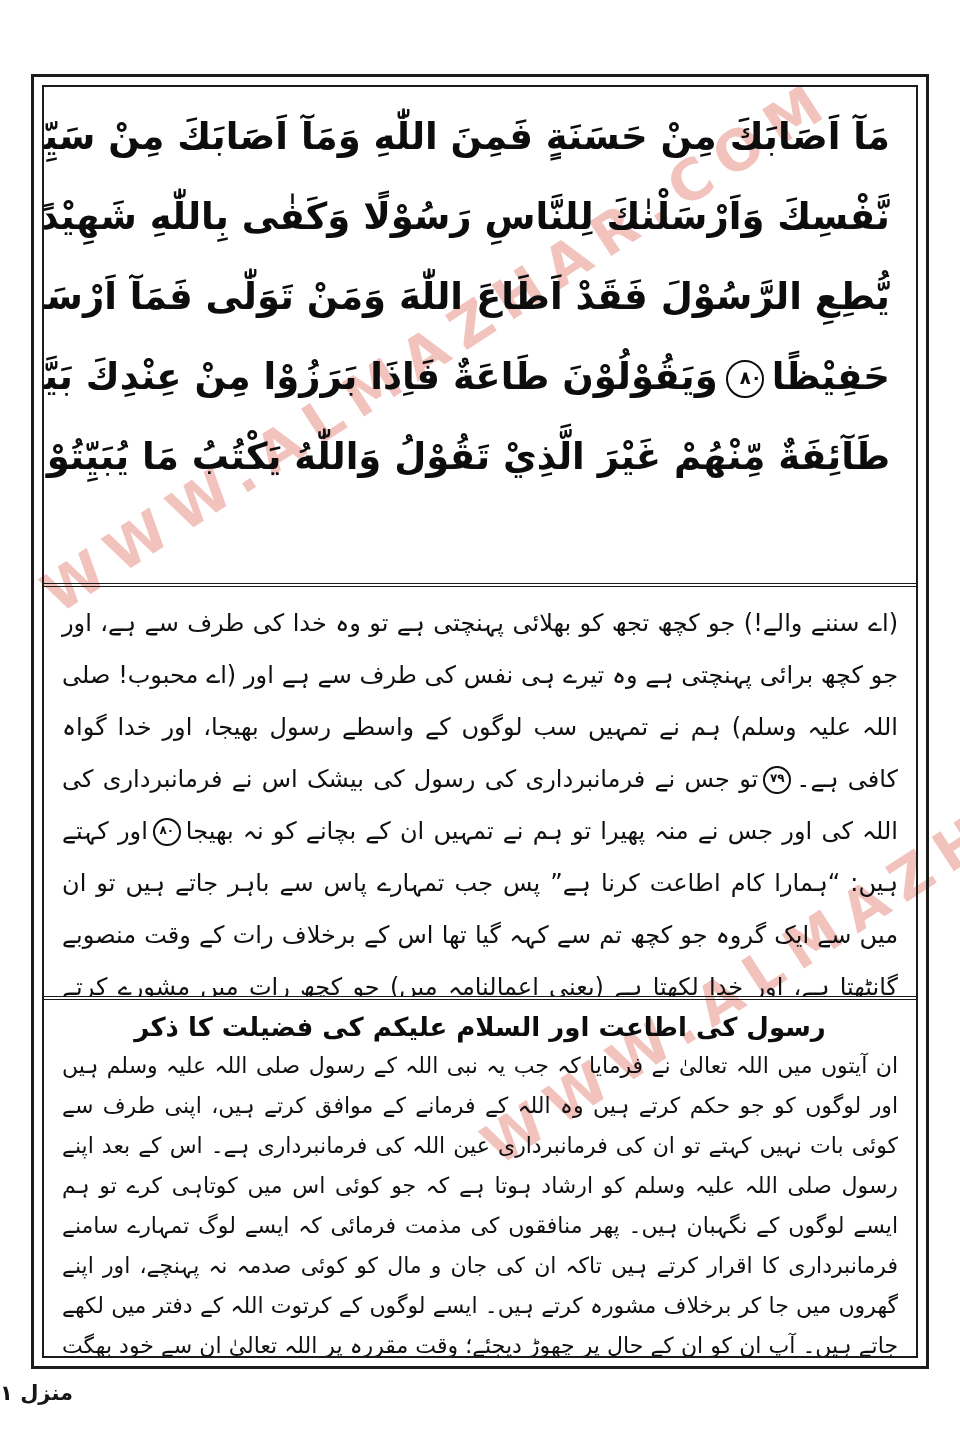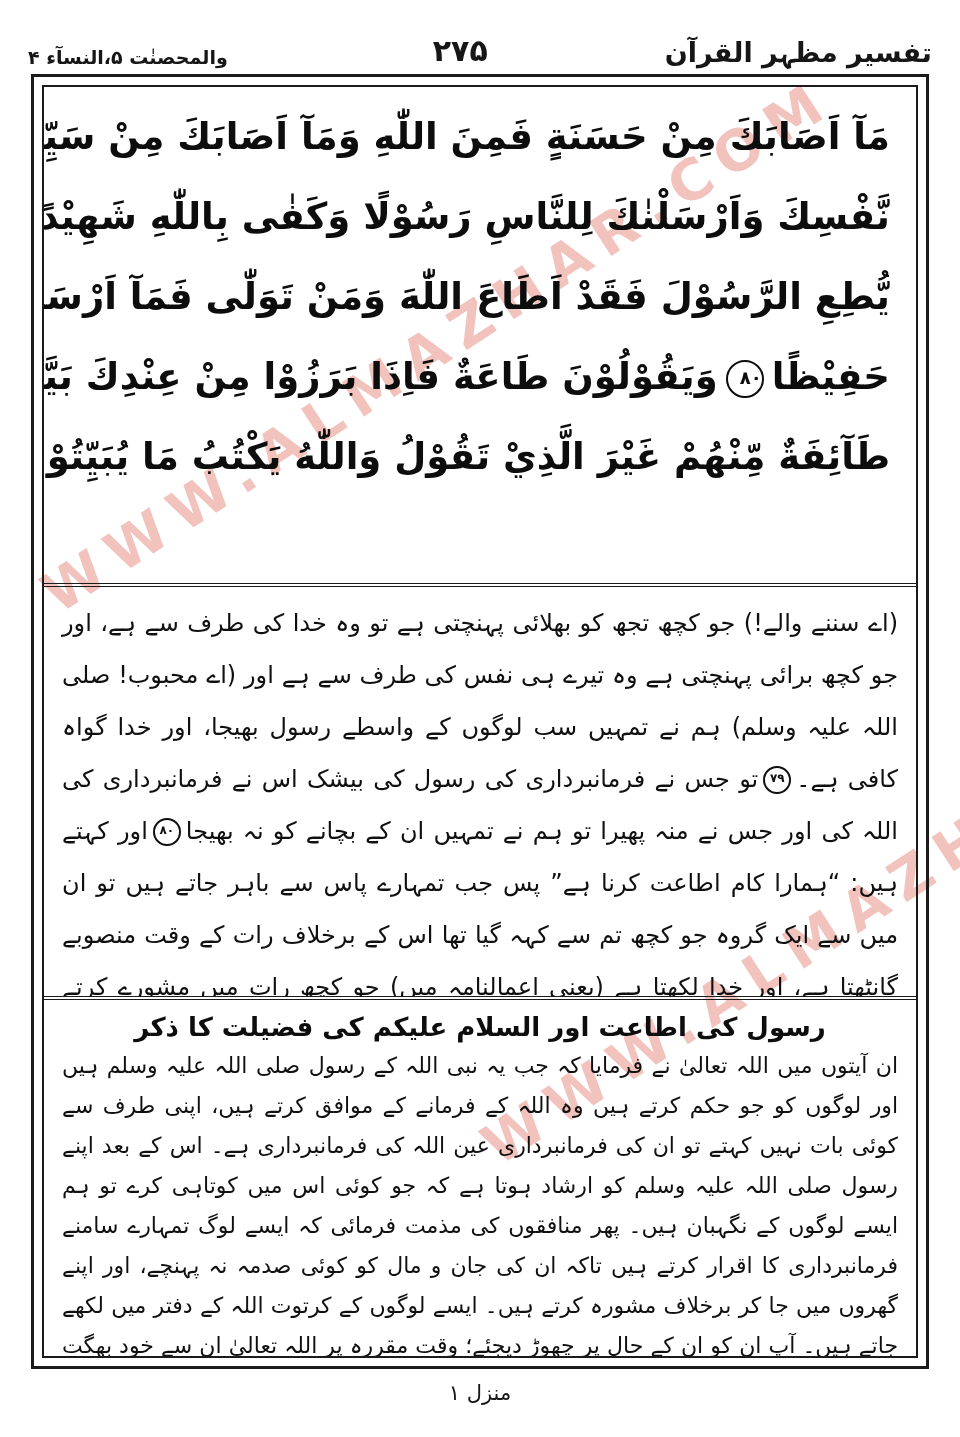--- a/index.html
+++ b/index.html
@@ -131,40 +131,35 @@
     margin: 2px 0 0 0;
     font-size: 22px; line-height: 40px;
     color: #101010;
     text-align: justify; text-align-last: center;
   }
 
   
   .footer {
     position: absolute;
     left: 0; right: 0; top: 1381px;
-    text-align: center;
-    font-size: 21px; font-weight: normal;
+    text-align: left;
+    font-size: 21px; font-weight: bold;
     color: #161616;
     direction: rtl;
     z-index: 2;
   }
 </style>
 </head>
 <body>
 
 <div class="page">
 
   <div class="watermark wm-a">WWW.ALMAZHAR.COM</div>
   <div class="watermark wm-b">WWW.ALMAZHAR.COM</div>
 
-  <div class="header">
-    <span class="hdr-left">والمحصنٰت ۵،النسآء ۴</span>
-    <span class="hdr-num">۲۷۵</span>
-    <span class="hdr-right">تفسیر مظہر القرآن</span>
-  </div>
 
   <div class="outer-frame">
     <div class="inner-frame">
 
       <div class="sec-quran">
         <div class="q-line">مَآ اَصَابَكَ مِنْ حَسَنَةٍ فَمِنَ اللّٰهِ وَمَآ اَصَابَكَ مِنْ سَيِّئَةٍ فَمِنْ</div>
         <div class="q-line"><span>نَّفْسِكَ وَاَرْسَلْنٰكَ لِلنَّاسِ رَسُوْلًا وَكَفٰى بِاللّٰهِ شَهِيْدًا</span></div>
         <div class="q-line">يُّطِعِ الرَّسُوْلَ فَقَدْ اَطَاعَ اللّٰهَ وَمَنْ تَوَلّٰى فَمَآ اَرْسَلْنٰكَ عَلَيْهِمْ</div>
         <div class="q-line"><span>حَفِيْظًا</span><span class="vcircle">۸۰</span><span>وَيَقُوْلُوْنَ طَاعَةٌ فَاِذَا بَرَزُوْا مِنْ عِنْدِكَ بَيَّتَ</span></div>
         <div class="q-line">طَآئِفَةٌ مِّنْهُمْ غَيْرَ الَّذِيْ تَقُوْلُ وَاللّٰهُ يَكْتُبُ مَا يُبَيِّتُوْنَ</div>

